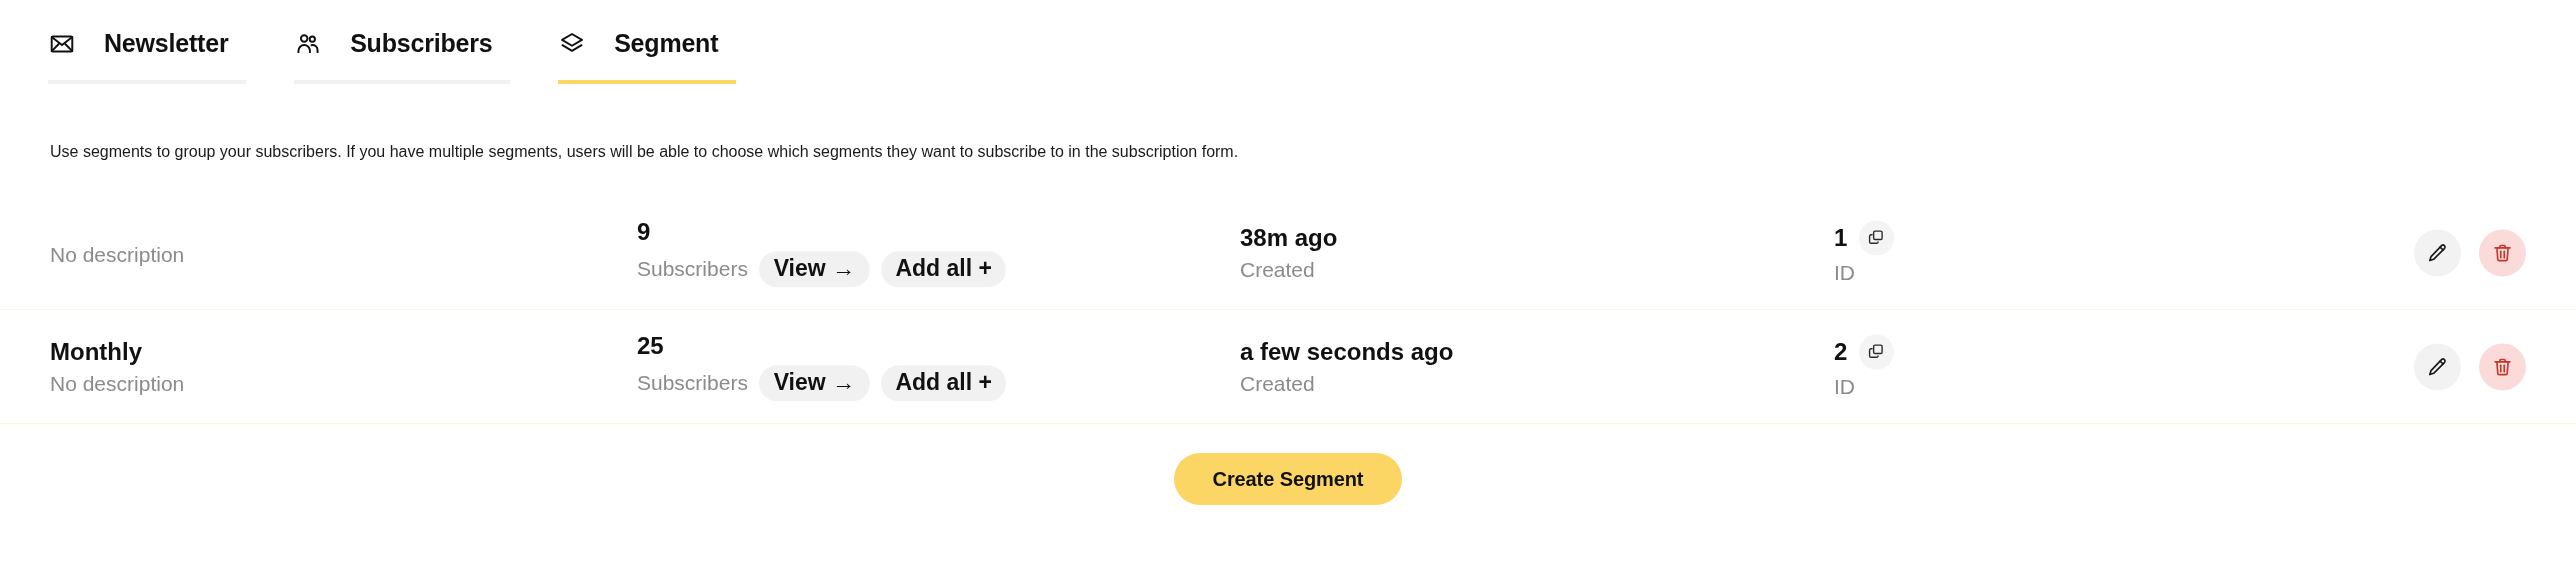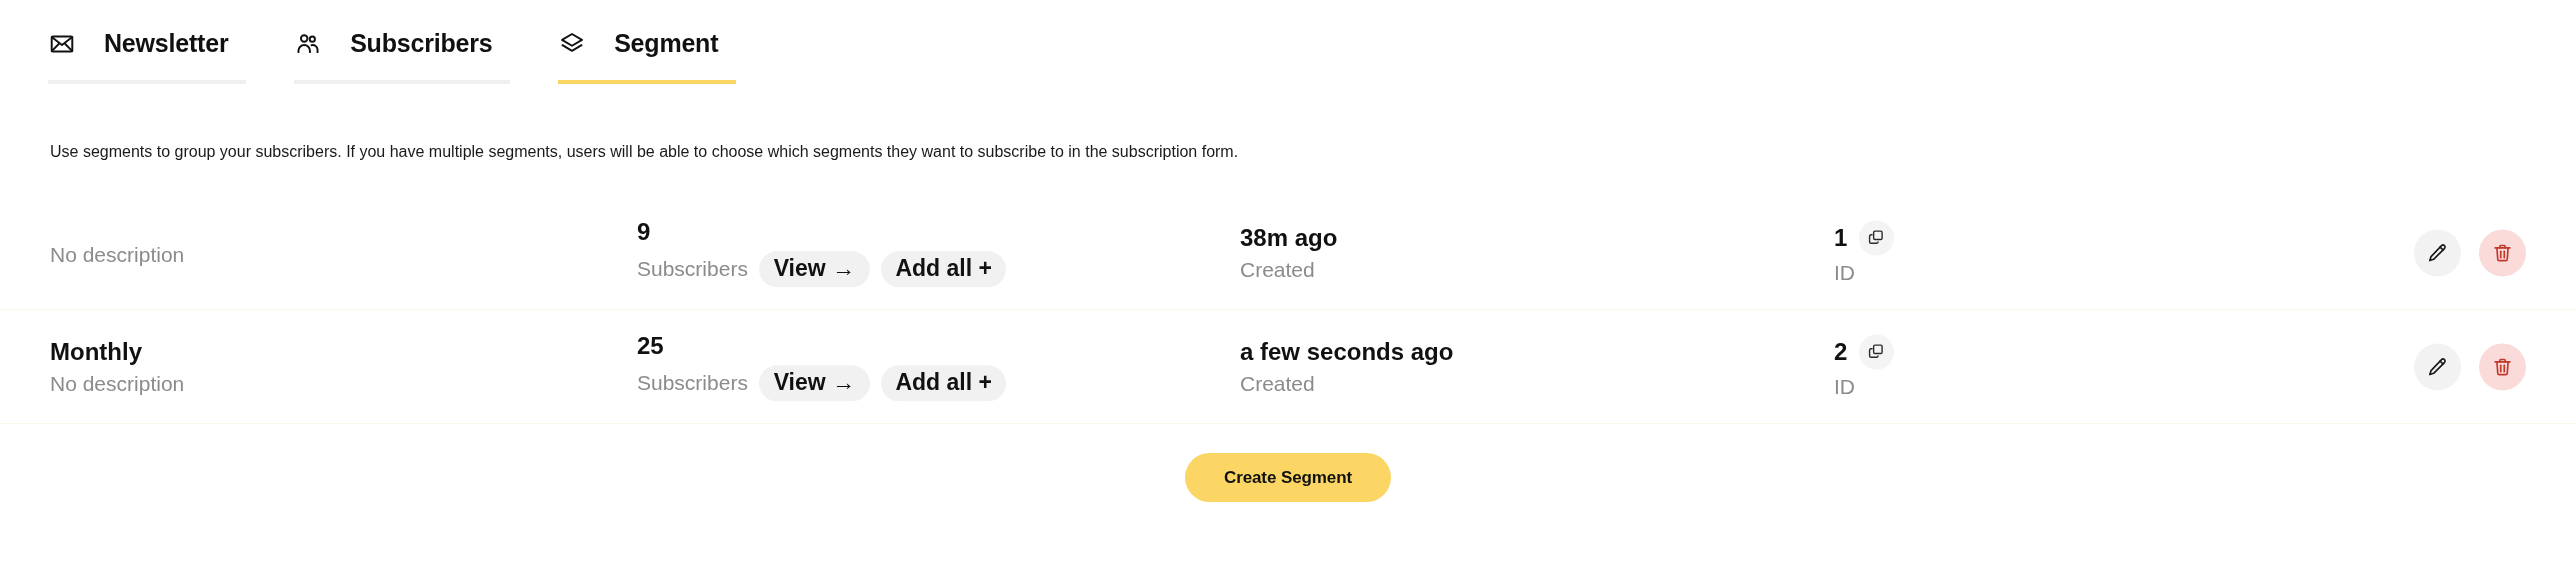--- a/index.html
+++ b/index.html
@@ -212,21 +212,21 @@
     left: 0;
     top: 453px;
     width: 2576px;
     display: flex;
     justify-content: center;
   }
 
   .create-btn {
     background: #fbd664;
     color: #111111;
-    font-size: 17px;
+    font-size: 20px;
     font-weight: 700;
     font-family: "Liberation Sans", sans-serif;
     border: none;
     border-radius: 805px;
     padding: 16px 39px;
     cursor: pointer;
     line-height: 1;
     letter-spacing: -0.1px;
   }
 </style>

